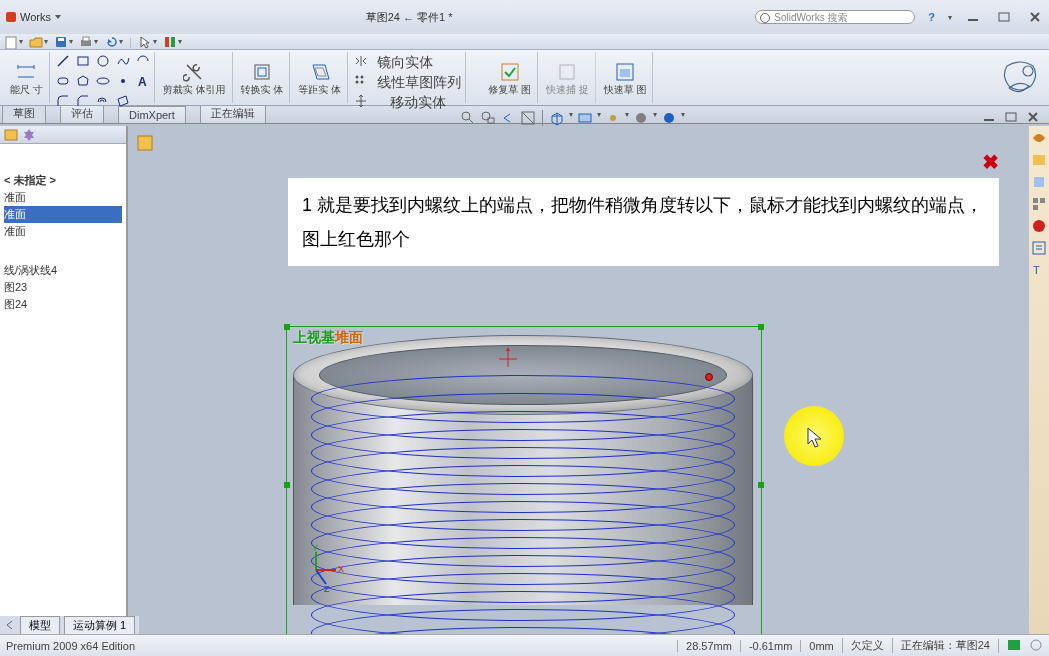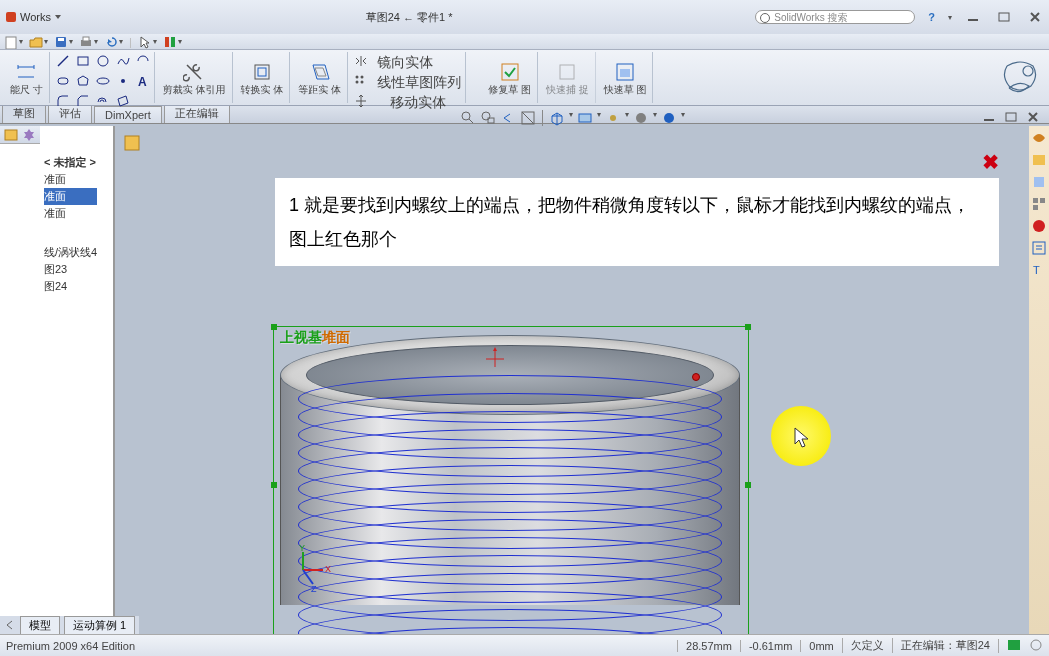--- a/index.html
+++ b/index.html
@@ -25,31 +25,31 @@
 .ribbon-group { display:flex; flex-direction:column; align-items:center; justify-content:center; padding:2px 6px; border-right:1px solid #b8c2d0; font-size:10px; color:#444; min-width:42px; }
 .ribbon-group.small { min-width:30px; }
 .ribbon-group svg { width:22px; height:22px; }
 .ribbon-group .label { margin-top:1px; line-height:1.1; text-align:center; }
 .small-tools { display:flex; flex-direction:column; gap:2px; padding:2px 4px; border-right:1px solid #b8c2d0; }
 .small-tools .row { display:flex; gap:6px; }
 .small-tools svg { width:14px; height:14px; }
 .ds-logo { position:absolute; right:8px; top:6px; }
 
 
-.tabstrip { height:18px; background:linear-gradient(#dce2ec,#c8d0de); display:flex; align-items:flex-end; padding:0 2px; font-size:11px; border-bottom:1px solid #888; }
+.tabstrip { height:18px; background:linear-gradient(#dce2ec,#c8d0de); display:flex; align-items:flex-end; padding:0 2px; font-size:11px; border-bottom:1px solid #888;gap:12px; }
 .tab { padding:2px 10px; background:linear-gradient(#e8edf5,#d5dce8); border:1px solid #999; border-bottom:none; margin-right:2px; cursor:pointer; color:#444; }
 .tab.active { background:#d5dce8; }
 .viewbar { position:absolute; top:110px; left:460px; display:flex; gap:4px; }
 .viewbar svg { width:16px; height:16px; cursor:pointer; }
 .viewbar .sep { width:1px; background:#888; margin:0 2px; }
 .window-ctl { position:absolute; right:6px; top:110px; display:flex; gap:4px; }
 
 
 .main { position:absolute; top:126px; left:0; right:0; bottom:22px; display:flex; }
-.sidebar { width:115px; background:#fff; border-right:2px solid #999; overflow:hidden; display:flex; flex-direction:row;}
+.sidebar { width:128px; background:#fff; border-right:2px solid #999; overflow:hidden; display:flex; flex-direction:column;}
 .side-header { height:18px; background:linear-gradient(#e8edf5,#d0d8e6); border-bottom:1px solid #aaa; display:flex; align-items:center; padding:0 4px; gap:4px; }
 .side-header svg { width:14px; height:14px; }
 .tree { padding:2px 4px; font-size:11px; color:#333; }
 .tree div { padding:1px 0; cursor:pointer; white-space:nowrap; }
 .tree .sel { background:#3a6ec0; color:#fff; }
 .tree .cat { font-weight:bold; }
 .splitter-handle { height:10px; display:flex; align-items:center; justify-content:center; cursor:ns-resize; }
 
 .viewport { flex:1; background:#b8c2d0; position:relative; overflow:hidden; }
 .right-strip { width:20px; background:linear-gradient(#f5e8d0,#e8d8b8); display:flex; flex-direction:column; align-items:center; gap:6px; padding-top:4px; }

